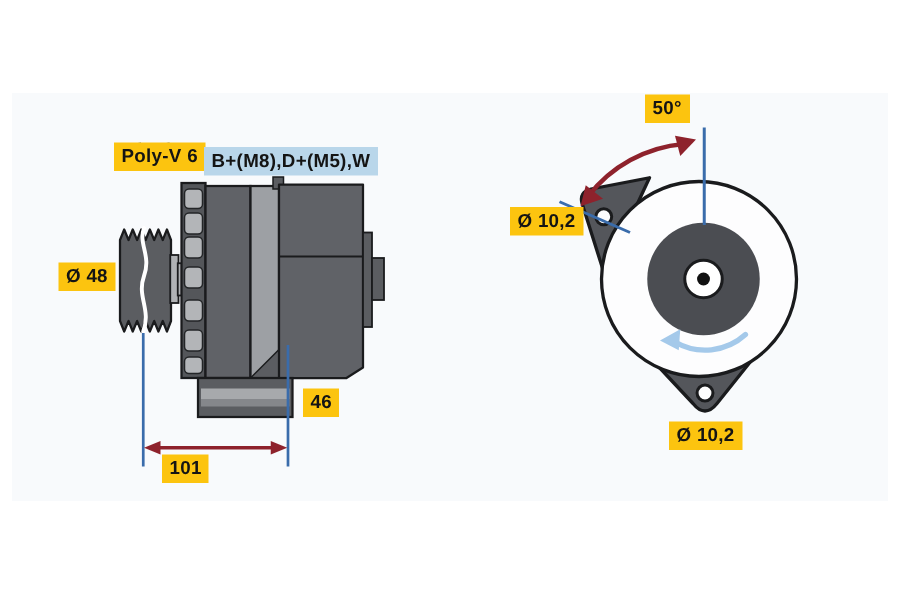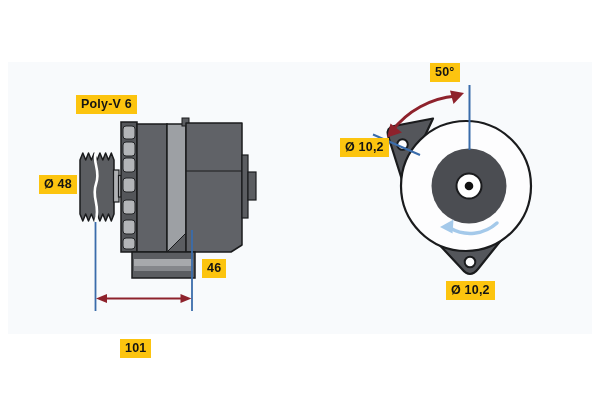--- a/index.html
+++ b/index.html
@@ -19,21 +19,21 @@
     padding:3px 5px;
     white-space:nowrap;
     letter-spacing:0.2px;
   }
   .lbl.blue{background:var(--terminal-label-bg);}
   
   .lbl-polyv   {left:76px;  top:73px;margin-top:22px;}
   .lbl-term    {left:136px; top:98px;}
   .lbl-d64     {left:39px;  top:175px;}
   .lbl-56      {left:202px; top:259px;}
-  .lbl-101     {left:120px; top:303px;margin-top:36px;}
+  .lbl-101     {left:108px; top:303px;}
   .lbl-60      {left:430px; top:63px;}
   .lbl-hole-up {left:340px; top:138px;}
   .lbl-hole-lo {left:446px; top:281px;}
 </style>
 </head>
 <body>
 
 <div class="stage">
 
 <svg width="600" height="400" viewBox="0 0 600 400">
@@ -118,20 +118,21 @@
 
     <g>
       <path d="M456,96 A90,90 0 0 0 392,131" fill="none" stroke="var(--dimension-arrow)" stroke-width="3"></path>
       <polygon points="464,93 450,90.5 453.5,104" fill="var(--dimension-arrow)"></polygon>
       <polygon points="387,137.5 390.5,123.5 402,132.5" fill="var(--dimension-arrow)"></polygon>
     </g>
   </g>
 </svg>
 
 <div class="lbl lbl-polyv">Poly-V 6</div>
+<div class="lbl blue lbl-term">B+(M8),D+(M5),W</div>
 <div class="lbl lbl-d64">Ø 48</div>
 <div class="lbl lbl-56">46</div>
 <div class="lbl lbl-101">101</div>
 <div class="lbl lbl-60">50°</div>
 <div class="lbl lbl-hole-up">Ø 10,2</div>
 <div class="lbl lbl-hole-lo">Ø 10,2</div>
 
 </div>
 
 </body></html>

